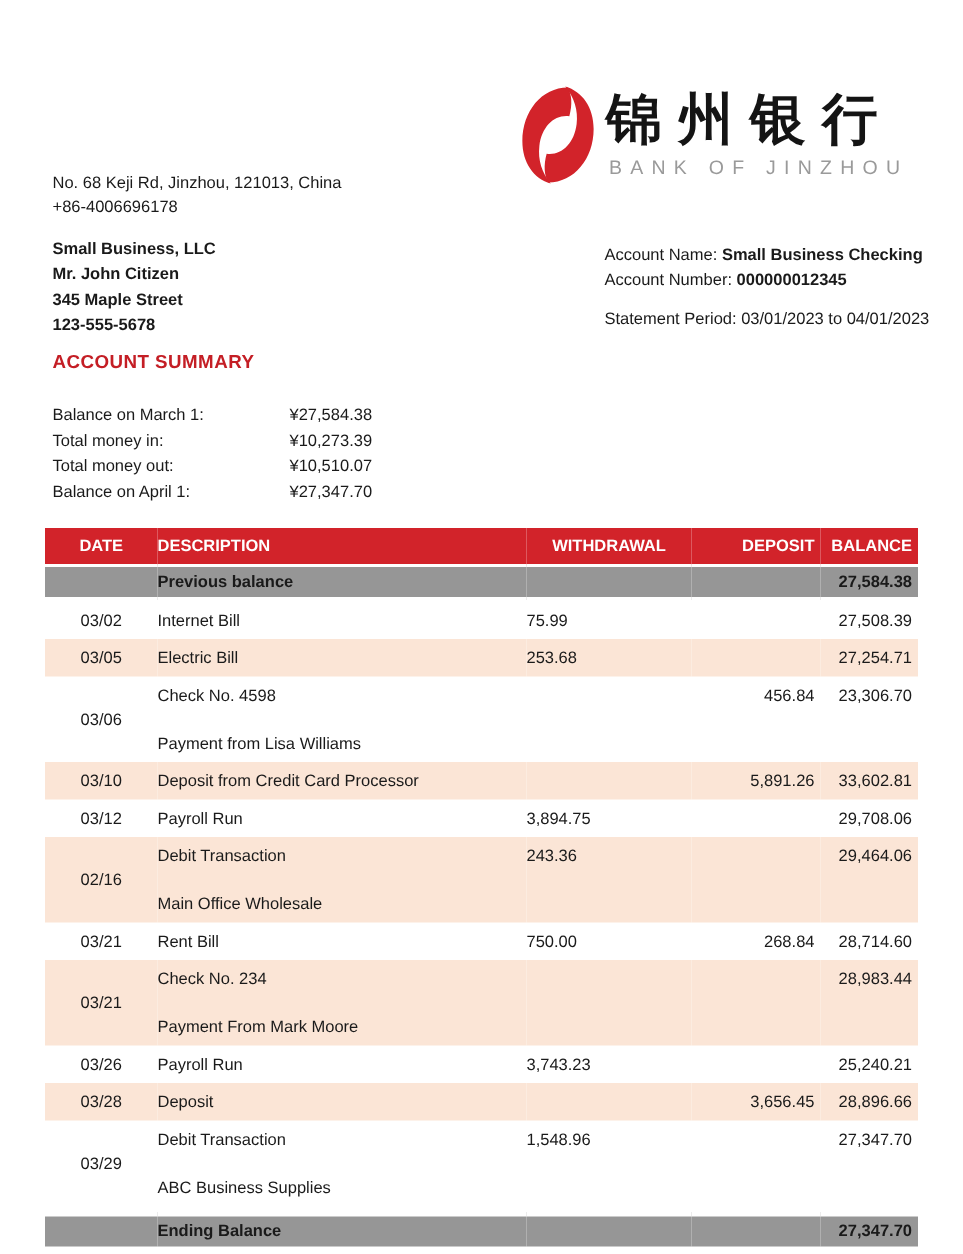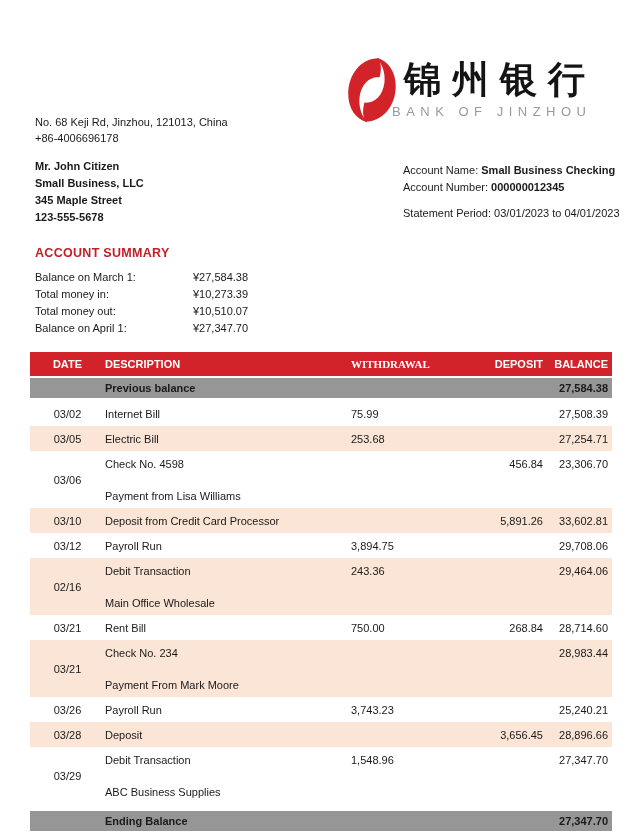--- a/index.html
+++ b/index.html
@@ -5,40 +5,40 @@
   html,body{margin:0;padding:0;background:#fff;}
   .page{
     position:relative;width:642px;height:836px;background:#fff;overflow:hidden;
     font-family:"Liberation Sans","DejaVu Sans",sans-serif;color:#1a1a1a;
   }
   
   .logo-icon{position:absolute;left:345px;top:57px;width:54px;height:66px;}
   .cn-name{position:absolute;left:404px;top:60px;font-size:37px;font-weight:bold;
     line-height:1.1;letter-spacing:11px;color:#141414;white-space:nowrap;
     font-family:"DejaVu Sans",sans-serif;}
-  .en-name{position:absolute;left:392px;top:104px;font-size:13px;letter-spacing:5.5px;
+  .en-name{position:absolute;left:406px;top:104px;font-size:13px;letter-spacing:5.5px;
     color:var(--logo-gray);white-space:nowrap;}
   
   .bank-address{position:absolute;left:35px;top:115px;font-size:11px;line-height:15.5px;}
   .customer-block{position:absolute;left:35px;top:158px;font-size:11px;font-weight:bold;line-height:17px;}
   .account-info{position:absolute;left:403px;top:162px;font-size:11px;line-height:17px;}
   .account-info .val{font-weight:bold;}
   .statement-period{margin-top:9px;}
   
-  .summary-title{position:absolute;left:35px;top:246px;font-size:12.5px;font-weight:bold;
+  .summary-title{position:absolute;left:35px;top:234px;font-size:12.5px;font-weight:bold;
     color:var(--title-red);letter-spacing:.3px;text-align:right;}
   .summary-list{position:absolute;left:35px;top:269px;font-size:11px;line-height:17px;}
   .summary-list .lbl{display:inline-block;width:158px;}
   
   .tx-table-wrap{position:absolute;left:30px;top:352px;}
   table{border-collapse:collapse;table-layout:fixed;width:582px;font-size:11px;}
   th{background:var(--header-red);color:#fff;font-weight:bold;height:24px;padding:0;}
   th.date-col{}
   th.desc-col{text-align:left;}
-  th.wd-col{text-align:left;font-family:Liberation Serif, serif;}
+  th.wd-col{text-align:center;}
   th.dep-col,th.bal-col{text-align:right;padding-right:4px;}
   td{padding:0;}
   .band-row td{background:var(--band);border-top:2px solid #fff;border-bottom:3px solid #fff;
     font-weight:bold;height:20px;vertical-align:middle;}
   .band-row td.bal-col{text-align:right;padding-right:4px;}
   tr[data-name="ending-balance-row"] td{border-top:7px solid #fff;border-bottom:0;}
   .tx-row td{vertical-align:top;padding-top:6px;padding-bottom:5px;line-height:14px;}
   .tx-row td.date-cell{vertical-align:middle;text-align:center;padding-top:0;padding-bottom:0;}
   .tx-row.shaded td{background:var(--shade);}
   .desc-note{margin-top:18px;}
@@ -58,22 +58,22 @@
   </div>
   <div class="cn-name" data-name="bank-name-chinese">锦州银行</div>
   <div class="en-name" data-name="bank-name-english">BANK OF JINZHOU</div>
 
   <div class="bank-address" data-name="bank-address">
     <div data-name="bank-address-line">No. 68 Keji Rd, Jinzhou, 121013, China</div>
     <div data-name="bank-phone">+86-4006696178</div>
   </div>
 
   <div class="customer-block" data-name="customer-block">
+    <div data-name="customer-company">Small Business, LLC</div>
     <div data-name="customer-name">Mr. John Citizen</div>
-    <div data-name="customer-company">Small Business, LLC</div>
     <div data-name="customer-street">345 Maple Street</div>
     <div data-name="customer-phone">123-555-5678</div>
   </div>
 
   <div class="account-info" data-name="account-info">
     <div data-name="account-name-row"><span data-name="account-name-label">Account Name: </span><span class="val" data-name="account-name-value">Small Business Checking</span></div>
     <div data-name="account-number-row"><span data-name="account-number-label">Account Number: </span><span class="val" data-name="account-number-value">000000012345</span></div>
     <div class="statement-period" data-name="statement-period">Statement Period: 03/01/2023 to 04/01/2023</div>
   </div>
 

